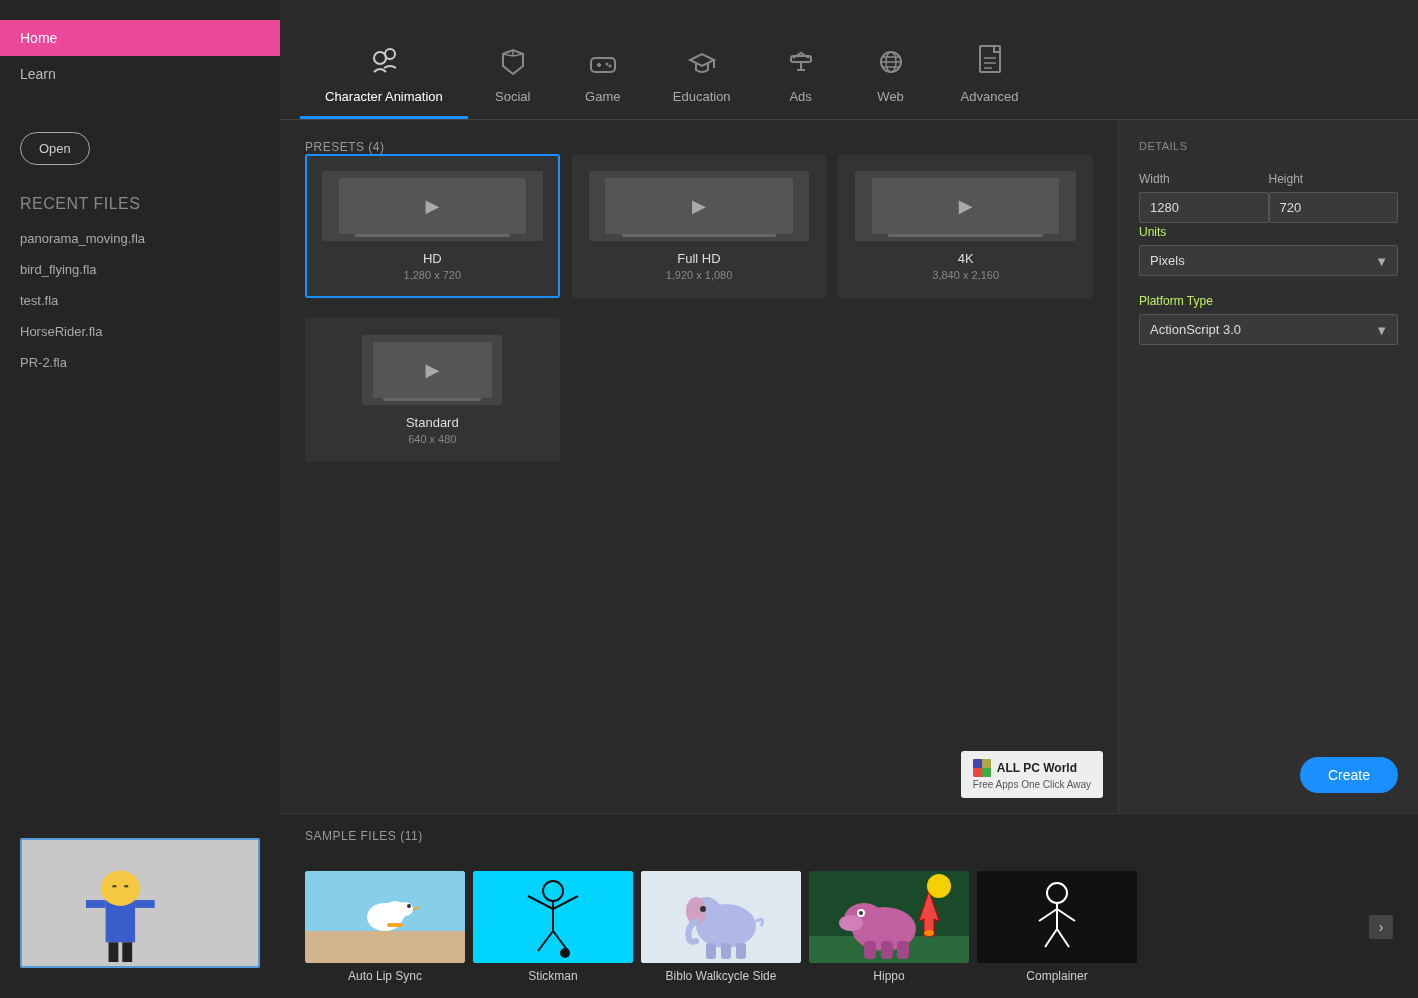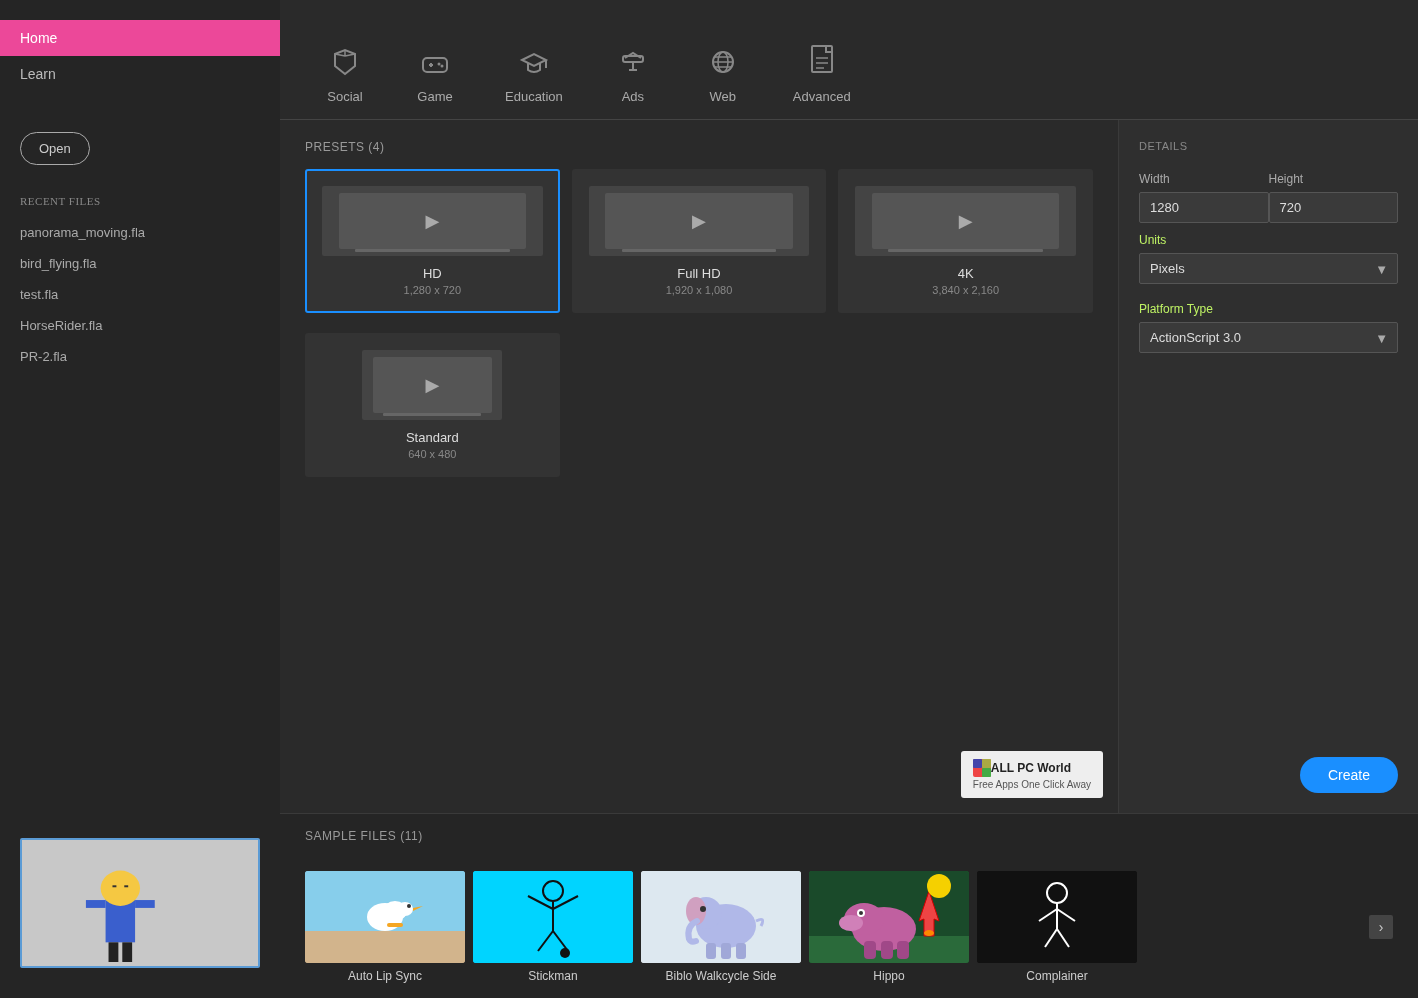--- a/index.html
+++ b/index.html
@@ -45,24 +45,23 @@
       background: transparent;
       border: 1.5px solid #aaa;
       border-radius: 20px;
       color: #ccc;
       font-size: 13px;
       cursor: pointer;
       width: fit-content;
     }
     .recent-label {
       padding: 0 20px 10px 20px;
-      font-size: 11px;
+      font-size: 16px;
       color: #888;
       letter-spacing: 0.5px;
-      font-family: Liberation Serif, serif;
     }
     .recent-file {
       padding: 8px 20px;
       color: #aaa;
       cursor: pointer;
       font-size: 13px;
     }
     .sidebar-preview {
       margin-top: auto;
       padding: 10px 20px;
@@ -128,21 +127,20 @@
     
     .left-content {
       flex: 1;
       padding: 20px 25px;
       overflow-y: auto;
       background: #2a2a2a;
     }
     .section-label {
       font-size: 12px;
       color: #999;
-      margin-bottom: 15px;
       letter-spacing: 0.5px;
     }
 
     
     .presets-grid {
       display: grid;
       grid-template-columns: repeat(3, 1fr);
       gap: 12px;
       margin-bottom: 20px;
     }
@@ -240,21 +238,21 @@
       border-left: 1px solid #3a3a3a;
     }
     .details-label {
       font-size: 11px;
       color: #888;
       letter-spacing: 0.5px;
       margin-bottom: 20px;
     }
     .field-group {
       display: flex;
-      margin-bottom: 10px;
+      margin-bottom: 2px;
     }
     .field {
       flex: 1;
     }
     .field-label {
       font-size: 12px;
       color: #aaa;
       margin-bottom: 6px;
     }
     .field-input {
@@ -444,20 +442,31 @@
         <rect x="65" y="62" width="20" height="8" fill="#3a5fcd"></rect>
         <rect x="115" y="62" width="20" height="8" fill="#3a5fcd"></rect>
       </svg>
     </div>
   </div>
 </aside>
 
 <div class="main">
 
   <div class="tab-bar">
+    <div class="tab-item active">
+      <span class="tab-icon">
+        <svg width="32" height="28" viewBox="0 0 32 28" fill="none" xmlns="http://www.w3.org/2000/svg">
+          <circle cx="12" cy="10" r="6" stroke="#ccc" stroke-width="2" fill="none"></circle>
+          <circle cx="22" cy="6" r="5" stroke="#ccc" stroke-width="2" fill="none"></circle>
+          <path d="M6 24 Q12 18 18 24" stroke="#ccc" stroke-width="2" fill="none"></path>
+          <path d="M16 20 Q22 16 28 20" stroke="#ccc" stroke-width="2" fill="none"></path>
+        </svg>
+      </span>
+      <span>Character Animation</span>
+    </div>
     <div class="tab-item">
       <span class="tab-icon">
         <svg width="28" height="28" viewBox="0 0 28 28" fill="none" xmlns="http://www.w3.org/2000/svg">
           <path d="M4 6 L14 2 L24 6 L24 18 L14 26 L4 18 Z" stroke="#888" stroke-width="2" fill="none"></path>
           <path d="M14 2 L14 8 M4 6 L14 8 M24 6 L14 8" stroke="#888" stroke-width="1.5" fill="none"></path>
         </svg>
       </span>
       <span>Social</span>
     </div>
     <div class="tab-item">
@@ -567,21 +576,21 @@
               <span class="play-icon">▶</span>
             </div>
             <div class="monitor-bottom"></div>
           </div>
           <div class="preset-name">Standard</div>
           <div class="preset-dims">640 x 480</div>
         </div>
 
         <div class="watermark" style="position:absolute;bottom:15px;right:15px;background:rgba(255,255,255,0.92);padding:8px 12px;border-radius:3px;display:flex;align-items:center;gap:8px;z-index:10;">
           <div style="display:flex;flex-direction:column;">
-            <div style="display:flex;align-items:center;margin-bottom:2px;">
+            <div style="display:flex;align-items:center;gap:6px;margin-bottom:2px;">
               <svg width="18" height="18" viewBox="0 0 18 18">
                 <rect width="18" height="18" rx="2" fill="#e44"></rect>
                 <rect x="0" y="0" width="9" height="9" rx="1" fill="#44a"></rect>
                 <rect x="9" y="9" width="9" height="9" rx="1" fill="#4a4"></rect>
                 <rect x="9" y="0" width="9" height="9" rx="1" fill="#aa4"></rect>
               </svg>
               <span style="font-size:12px;font-weight:700;color:#222;">ALL PC World</span>
             </div>
             <span style="font-size:10px;color:#555;text-align:right;">Free Apps One Click Away</span>
           </div>

